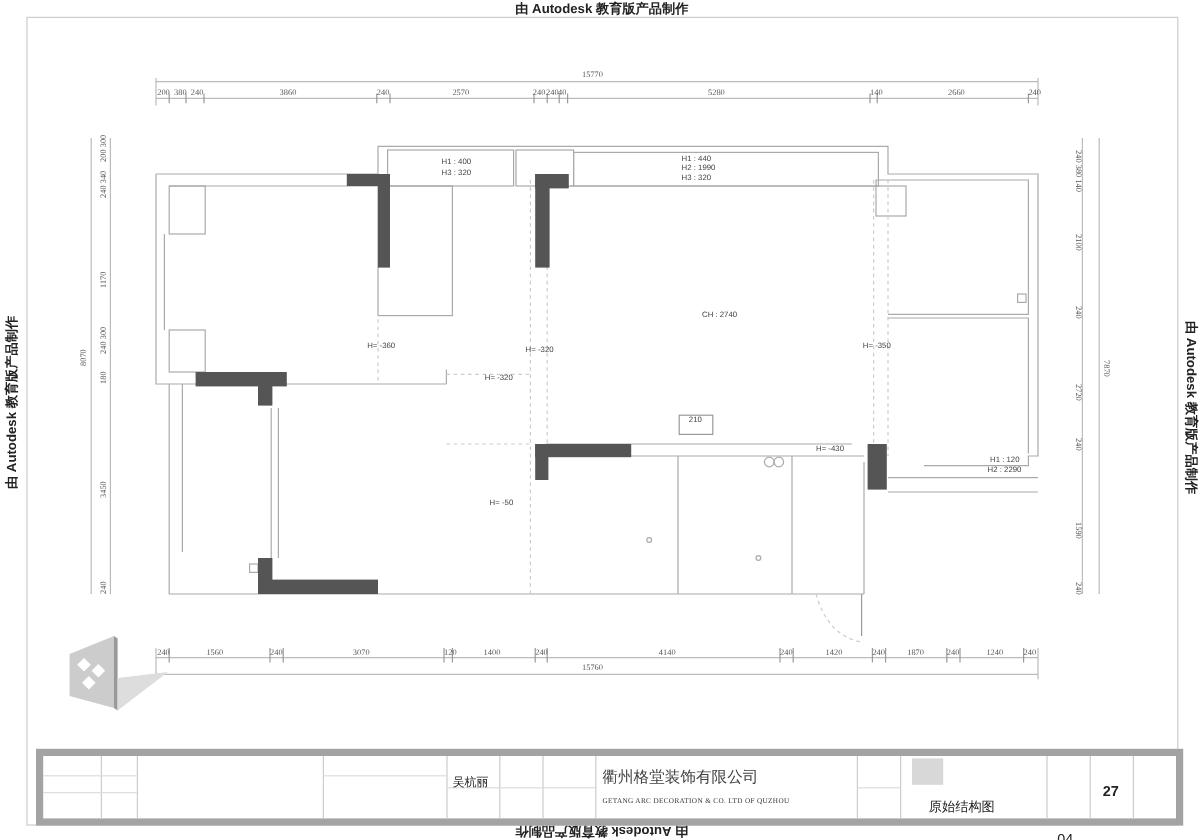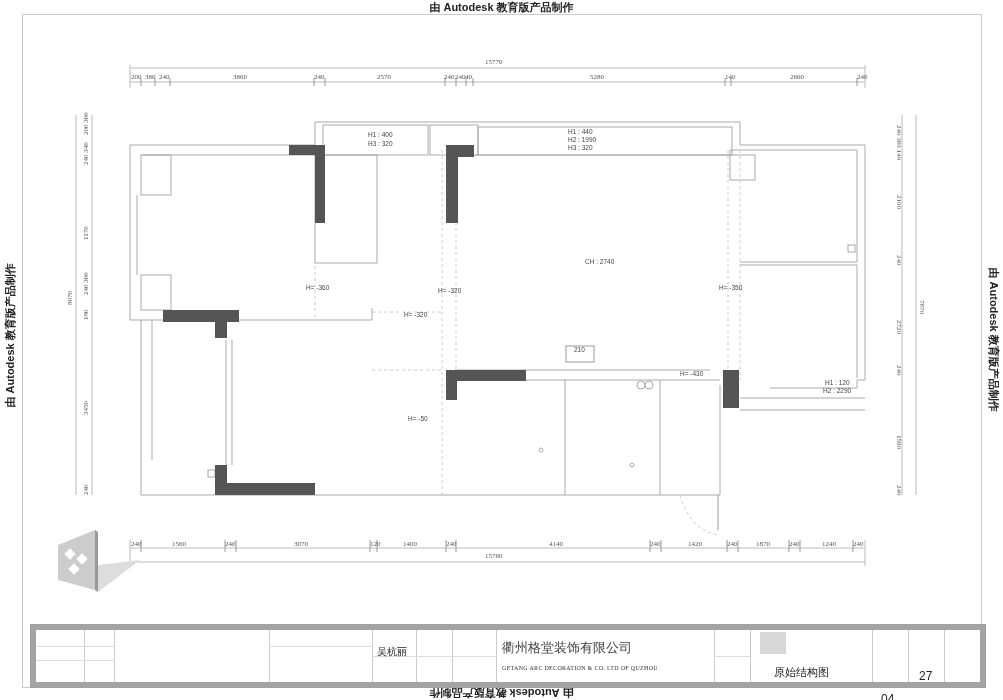--- a/index.html
+++ b/index.html
@@ -251,14 +251,14 @@
   <div class="hline" style="top:26px;left:336px;width:124px;"></div>
   <div class="hline" style="top:26px;left:678px;width:36px;"></div>
   <div class="notes"></div>
 
   <div class="designer">吴杭丽</div>
   <div class="company">衢州格堂装饰有限公司</div>
   <div class="company-en">GETANG ARC DECORATION  &amp;  CO. LTD OF QUZHOU</div>
   <div class="grey-block" style="left:724px;top:2px;width:26px;height:22px;"></div>
   <div class="dwg-title">原始结构图</div>
   <div class="num" style="left:845px;top:30px;margin-top:32px;">04</div>
-  <div class="num" style="left:883px;top:39px;">27</div>
+  <div class="num" style="left:883px;top:22px;font-weight:bold;">27</div>
 </div>
 
 </body></html>

